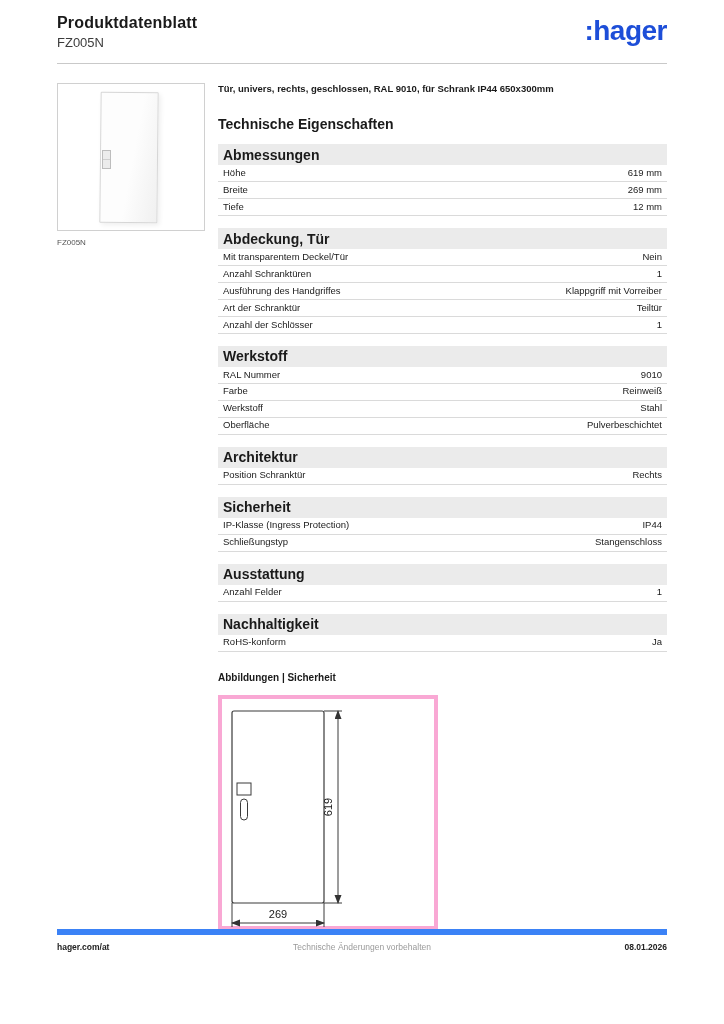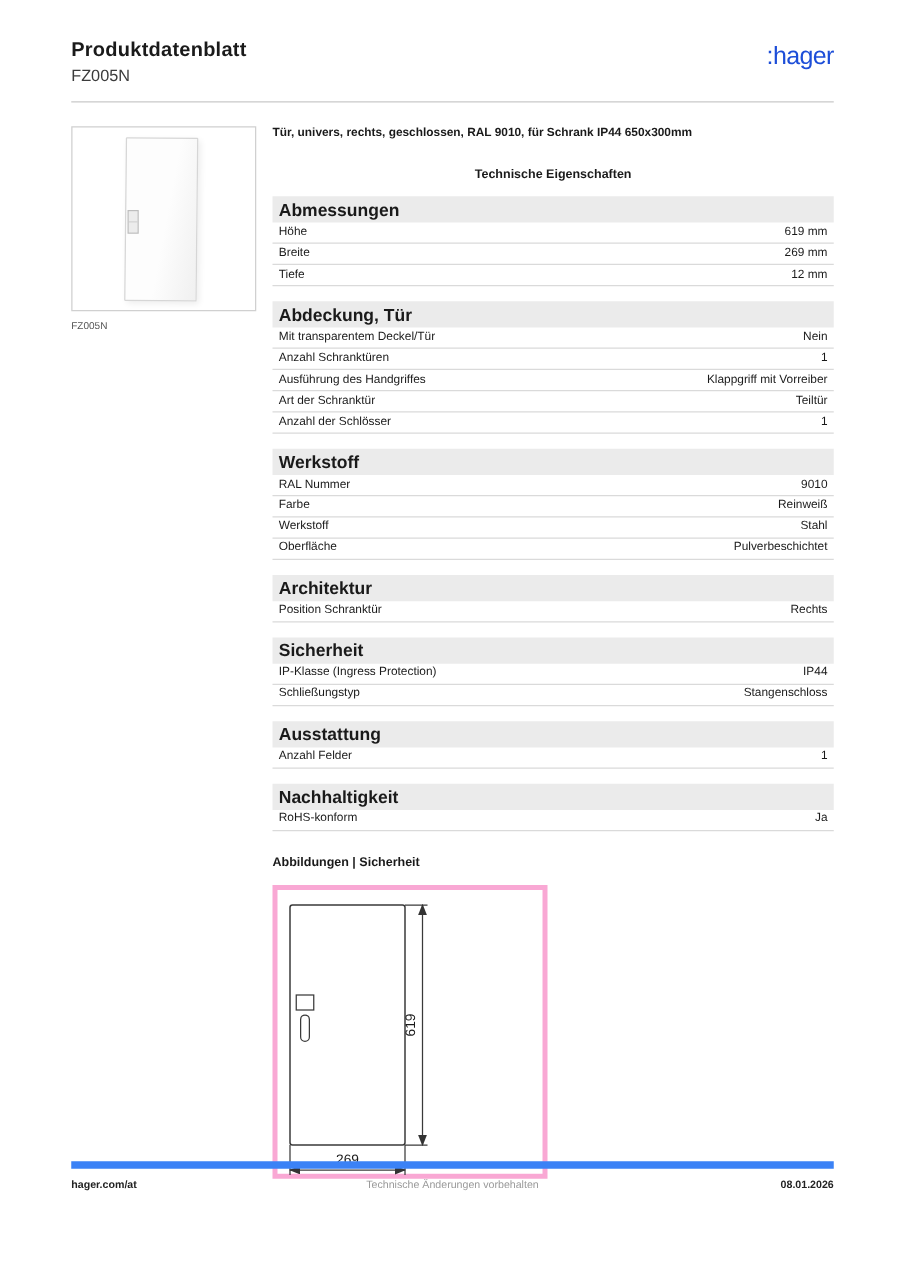--- a/index.html
+++ b/index.html
@@ -4,29 +4,29 @@
 <title>Produktdatenblatt FZ005N</title>
 <style>
   * { margin: 0; padding: 0; box-sizing: border-box; }
   html, body { background: #ffffff; }
   body { font-family: "Liberation Sans", sans-serif; color: #1a1a1a; }
 
   .page {
     width: 724px; height: 972px;
     position: relative;
     background: #ffffff;
-    padding: 32px 57px 0 57px;
+    padding: 14px 57px 0 57px;
     overflow: hidden;
   }
 
   
   .header { display: flex; justify-content: space-between; align-items: flex-start; }
   .page-title { font-size: 16px; font-weight: bold; color: #1a1a1a; letter-spacing: 0.2px; }
   .product-code { font-size: 13px; color: #3c3c3c; margin-top: 3px; }
-  .logo { font-size: 20px; font-weight: normal; color: #1d4ed8; letter-spacing: -0.5px; line-height: 1; margin-top: 3px; }
+  .logo { font-size: 28px; font-weight: bold; color: #1d4ed8; letter-spacing: -0.5px; line-height: 1; margin-top: 3px; }
   .header-rule { border: none; border-top: 1px solid #c9c9c9; margin-top: 13px; }
 
   
   .main { display: flex; gap: 13px; margin-top: 19px; }
   .left-col { width: 148px; flex: 0 0 148px; }
   .right-col { flex: 1; min-width: 0; }
 
   
   .product-image-box { width: 148px; height: 148px; border: 1px solid #d0d0d0; position: relative; background: #fff; }
   .door-face {
@@ -38,21 +38,21 @@
   }
   .door-handle-photo {
     position: absolute; left: 44px; top: 66px; width: 9px; height: 19px;
     background: linear-gradient(#ececec 45%, #cfcfcf 50%, #ececec 55%);
     border: 1px solid #bdbdbd;
   }
   .image-caption { font-size: 8px; color: #555555; margin-top: 7px; }
 
   
   .description { font-size: 9.5px; font-weight: bold; line-height: 1.2; }
-  .tech-title { font-size: 10px; font-weight: bold; margin-top: 22px; text-align: center; }
+  .tech-title { font-size: 14px; font-weight: bold; margin-top: 22px; }
   #sections-container { margin-top: 12px; }
   .section { margin-bottom: 12px; }
   .section-header {
     background: #ebebeb; font-weight: bold; font-size: 14px;
     line-height: 1.15; padding: 2.5px 5px;
   }
   .spec-row {
     display: flex; justify-content: space-between; gap: 21px;
     font-size: 9.5px; line-height: 1.15; padding: 2.5px 5px;
     border-bottom: 1px solid #dadada;

